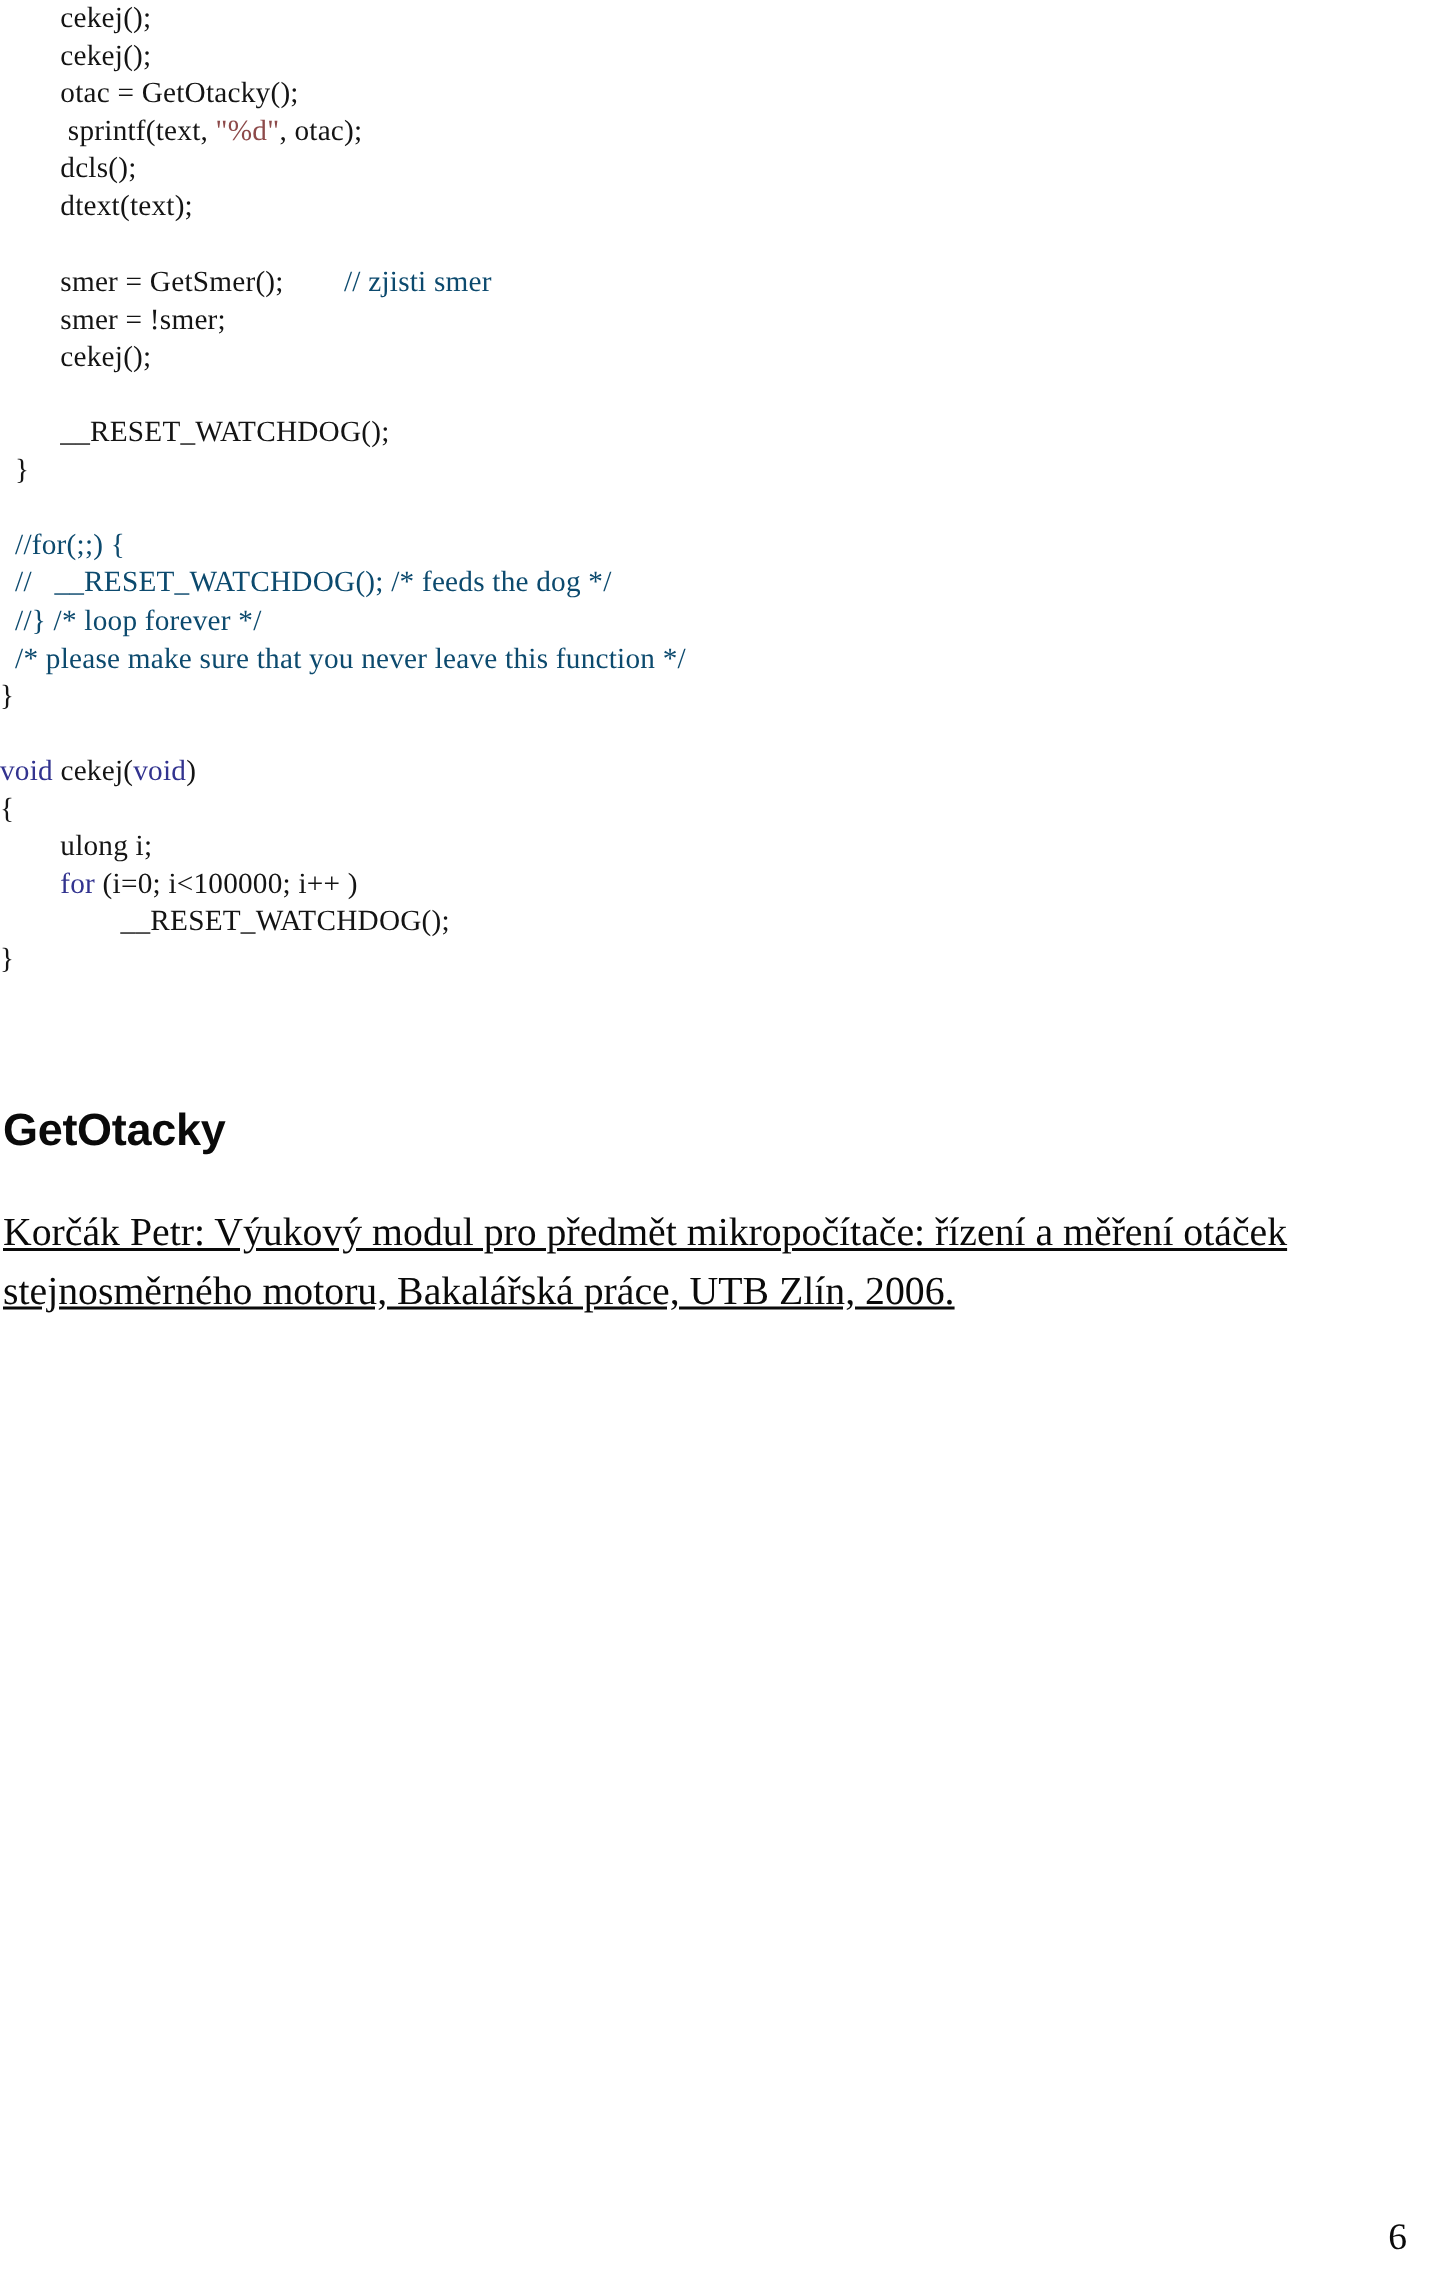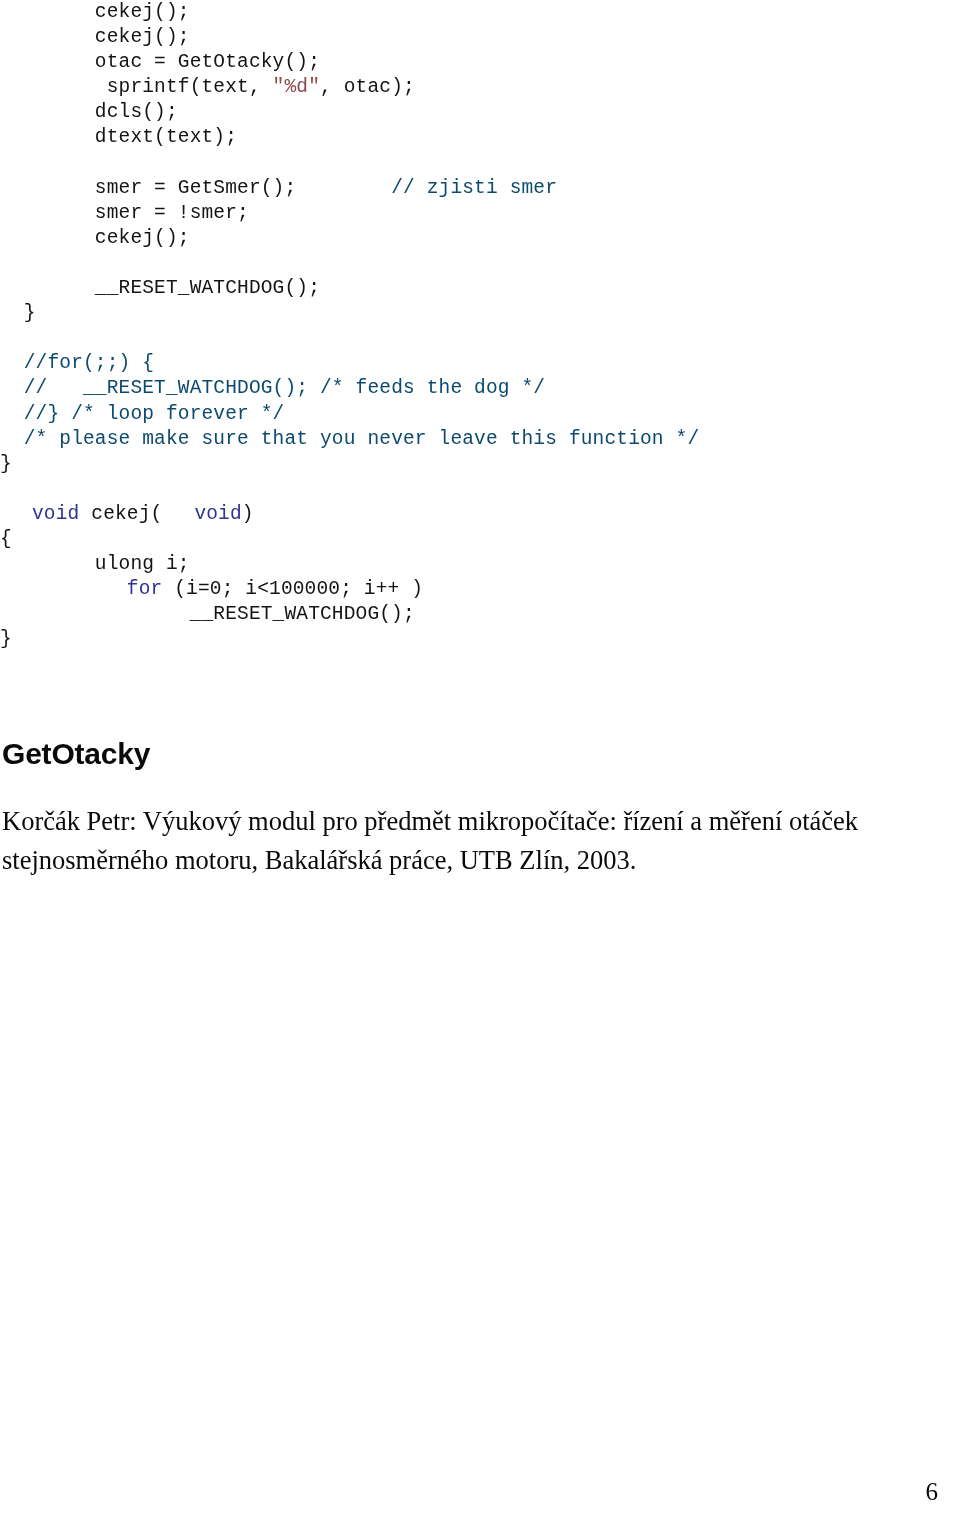--- a/index.html
+++ b/index.html
@@ -24,34 +24,34 @@
     box-sizing: border-box;
     padding: 0;
   }
 
   
   .code-block {
     position: absolute;
     left: 0px;
     top: 0px;
     width: 940px;
-    font-family: Liberation Mono, monospace;
+    font-family: Liberation Serif, serif;
     font-size: 19.5px;
     line-height: 25.1px;
     white-space: pre;
     letter-spacing: 0.15px;
     color: #111111;
   }
   .code-line {
     white-space: pre;
     min-height: 25.1px;
   }
   .tok-plain   { color: #141414; }
   .tok-comment { color: #0c4a6e; }
-  .tok-keyword { color: #32338f; margin-left: 32px; }
+  .tok-keyword { color: #32338f; }
   .tok-string  { color: #8d4a4a; }
   .tok-brace   { color: #141414; }
 
   
   .section-heading {
     position: absolute;
     left: 2px;
     top: 737px;
     font-family: "Liberation Sans", sans-serif;
     font-weight: bold;
@@ -63,21 +63,21 @@
   .citation {
     position: absolute;
     left: 2px;
     top: 802px;
     width: 860px;
     font-family: "Liberation Serif", "DejaVu Serif", serif;
     font-size: 26.5px;
     line-height: 39px;
     color: #0a0a0a;
   }
-  .citation-line { white-space: pre-wrap; }
+  .citation-line { white-space: pre-wrap; text-decoration: underline; }
 
   
   .page-number {
     position: absolute;
     right: 22px;
     bottom: 16px;
     font-family: "Liberation Serif", "DejaVu Serif", serif;
     font-size: 25px;
     color: #0a0a0a;
   }
@@ -86,18 +86,18 @@
 <body>
 
 <div class="page">
 
   <div class="code-block"><div class="code-line">        <span class="tok-plain">cekej();</span></div><div class="code-line">        <span class="tok-plain">cekej();</span></div><div class="code-line">        <span class="tok-plain">otac = GetOtacky();</span></div><div class="code-line">         <span class="tok-plain">sprintf(text, </span><span class="tok-string">"%d"</span><span class="tok-plain">, otac);</span></div><div class="code-line">        <span class="tok-plain">dcls();</span></div><div class="code-line">        <span class="tok-plain">dtext(text);</span></div><div class="code-line">&nbsp;</div><div class="code-line">        <span class="tok-plain">smer = GetSmer();        </span><span class="tok-comment">// zjisti smer</span></div><div class="code-line">        <span class="tok-plain">smer = !smer;</span></div><div class="code-line">        <span class="tok-plain">cekej();</span></div><div class="code-line">&nbsp;</div><div class="code-line">        <span class="tok-plain">__RESET_WATCHDOG();</span></div><div class="code-line">  <span class="tok-brace">}</span></div><div class="code-line">&nbsp;</div><div class="code-line">  <span class="tok-comment">//for(;;) {</span></div><div class="code-line">  <span class="tok-comment">//   __RESET_WATCHDOG(); /* feeds the dog */</span></div><div class="code-line">  <span class="tok-comment">//} /* loop forever */</span></div><div class="code-line">  <span class="tok-comment">/* please make sure that you never leave this function */</span></div><div class="code-line"><span class="tok-brace">}</span></div><div class="code-line">&nbsp;</div><div class="code-line"><span class="tok-keyword">void</span><span class="tok-plain"> cekej(</span><span class="tok-keyword">void</span><span class="tok-plain">)</span></div><div class="code-line"><span class="tok-brace">{</span></div><div class="code-line">        <span class="tok-plain">ulong i;</span></div><div class="code-line">        <span class="tok-keyword">for</span><span class="tok-plain"> (i=0; i&lt;100000; i++ )</span></div><div class="code-line">                <span class="tok-plain">__RESET_WATCHDOG();</span></div><div class="code-line"><span class="tok-brace">}</span></div></div>
 
   <div class="section-heading">GetOtacky</div>
 
   <div class="citation">
     <div class="citation-line">Korčák Petr: Výukový modul pro předmět mikropočítače: řízení a měření otáček</div>
-    <div class="citation-line">stejnosměrného motoru, Bakalářská práce, UTB Zlín, 2003.</div>
+    <div class="citation-line">stejnosměrného motoru, Bakalářská práce, UTB Zlín, 2006.</div>
   </div>
 
   <div class="page-number">6</div>
 
 </div>
 
 </body></html>

